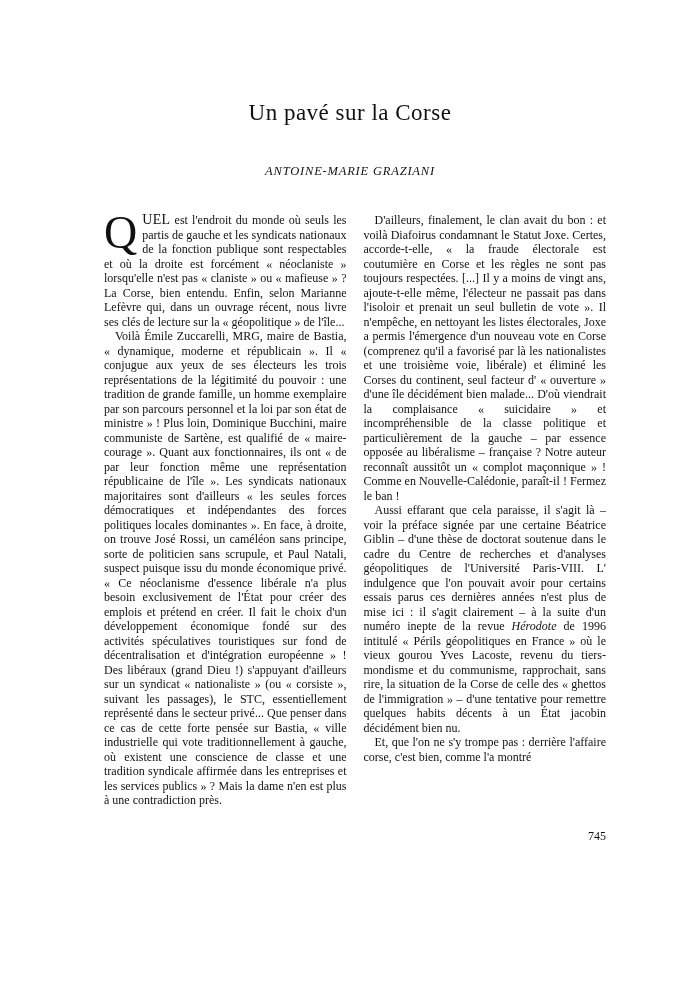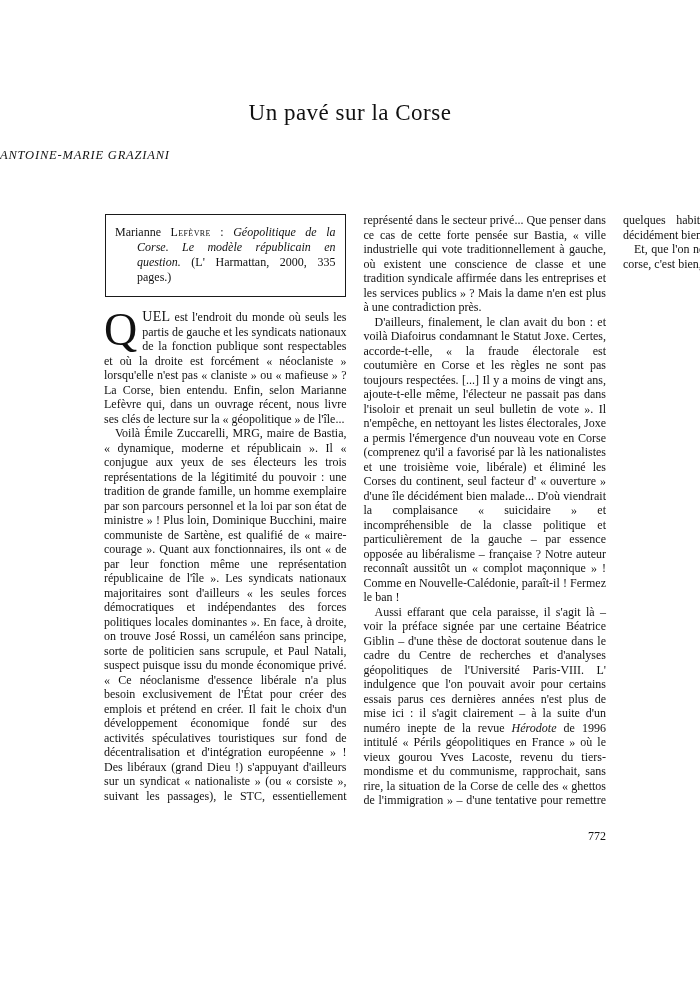--- a/index.html
+++ b/index.html
@@ -22,23 +22,24 @@
     left: 0;
     width: 692px;
     text-align: center;
     font-size: 23px;
     font-weight: normal;
     letter-spacing: 0.5px;
     margin: 4px;
   }
   .author {
     position: absolute;
-    top: 148px;
+    top: 164px;
     left: 0;
     width: 700px;
+    text-align: center;
     font-style: italic;
     font-size: 12.5px;
     letter-spacing: 0.8px;
     margin: 0;
   }
   .content {
     position: absolute;
     top: 213px;
     left: 104px;
     width: 502px;
@@ -89,27 +90,24 @@
 </head>
 <body>
 
 <div class="page">
 
   <h1 class="page-title">Un pavé sur la Corse</h1>
 
   <div class="author">ANTOINE-MARIE GRAZIANI</div>
 
   <div class="content">
-    <div class="ref-box">
-      <p class="ref-text"><span>Marianne </span><span class="sc-name">Lefèvre</span><span> : </span><span class="ref-title">Géopolitique de la Corse. Le modèle républicain en question.</span><span> (L' Harmattan, 2000, 335 pages.)</span></p>
-    </div>
     <div>
         <p class="para first"><span class="dc">Q</span><span class="sc">UEL</span><span> est l'endroit du monde où seuls les partis de gauche et les syndicats nationaux de la fonction publique sont respectables et où la droite est forcément « néoclaniste » lorsqu'elle n'est pas « claniste » ou « mafieuse » ? La Corse, bien entendu. Enfin, selon Marianne Lefèvre qui, dans un ouvrage récent, nous livre ses clés de lecture sur la « géopolitique » de l'île...</span></p>
         <p class="para"><span>Voilà Émile Zuccarelli, MRG, maire de Bastia, « dynamique, moderne et républicain ». Il « conjugue aux yeux de ses électeurs les trois représentations de la légitimité du pouvoir : une tradition de grande famille, un homme exemplaire par son parcours personnel et la loi par son état de ministre » ! Plus loin, Dominique Bucchini, maire communiste de Sartène, est qualifié de « maire-courage ». Quant aux fonctionnaires, ils ont « de par leur fonction même une représentation républicaine de l'île ». Les syndicats nationaux majoritaires sont d'ailleurs « les seules forces démocratiques et indépendantes des forces politiques locales dominantes ». En face, à droite, on trouve José Rossi, un caméléon sans principe, sorte de politicien sans scrupule, et Paul Natali, suspect puisque issu du monde économique privé. « Ce néoclanisme d'essence libérale n'a plus besoin exclusivement de l'État pour créer des emplois et prétend en créer. Il fait le choix d'un développement économique fondé sur des activités spéculatives touristiques sur fond de décentralisation et d'intégration européenne » ! Des libéraux (grand Dieu !) s'appuyant d'ailleurs sur un syndicat « nationaliste » (ou « corsiste », suivant les passages), le STC, essentiellement représenté dans le secteur privé... Que penser dans ce cas de cette forte pensée sur Bastia, « ville industrielle qui vote traditionnellement à gauche, où existent une conscience de classe et une tradition syndicale affirmée dans les entreprises et les services publics » ? Mais la dame n'en est plus à une contradiction près.</span></p>
         <p class="para"><span>D'ailleurs, finalement, le clan avait du bon : et voilà Diafoirus condamnant le Statut Joxe. Certes, accorde-t-elle, « la fraude électorale est coutumière en Corse et les règles ne sont pas toujours respectées. [...] Il y a moins de vingt ans, ajoute-t-elle même, l'électeur ne passait pas dans l'isoloir et prenait un seul bulletin de vote ». Il n'empêche, en nettoyant les listes électorales, Joxe a permis l'émergence d'un nouveau vote en Corse (comprenez qu'il a favorisé par là les nationalistes et une troisième voie, libérale) et éliminé les Corses du continent, seul facteur d' « ouverture » d'une île décidément bien malade... D'où viendrait la complaisance « suicidaire » et incompréhensible de la classe politique et particulièrement de la gauche – par essence opposée au libéralisme – française ? Notre auteur reconnaît aussitôt un « complot maçonnique » ! Comme en Nouvelle-Calédonie, paraît-il ! Fermez le ban !</span></p>
         <p class="para"><span>Aussi effarant que cela paraisse, il s'agit là – voir la préface signée par une certaine Béatrice Giblin – d'une thèse de doctorat soutenue dans le cadre du Centre de recherches et d'analyses géopolitiques de l'Université Paris-VIII. L' indulgence que l'on pouvait avoir pour certains essais parus ces dernières années n'est plus de mise ici : il s'agit clairement – à la suite d'un numéro inepte de la revue </span><span class="i">Hérodote</span><span> de 1996 intitulé « Périls géopolitiques en France » où le vieux gourou Yves Lacoste, revenu du tiers-mondisme et du communisme, rapprochait, sans rire, la situation de la Corse de celle des « ghettos de l'immigration » – d'une tentative pour remettre quelques habits décents à un État jacobin décidément bien nu.</span></p>
         <p class="para"><span>Et, que l'on ne s'y trompe pas : derrière l'affaire corse, c'est bien, comme l'a montré</span></p>
       </div>
   </div>
 
-  <div class="page-number">772</div>
+  <div class="page-number">745</div>
 
 </div>
 
 </body></html>

